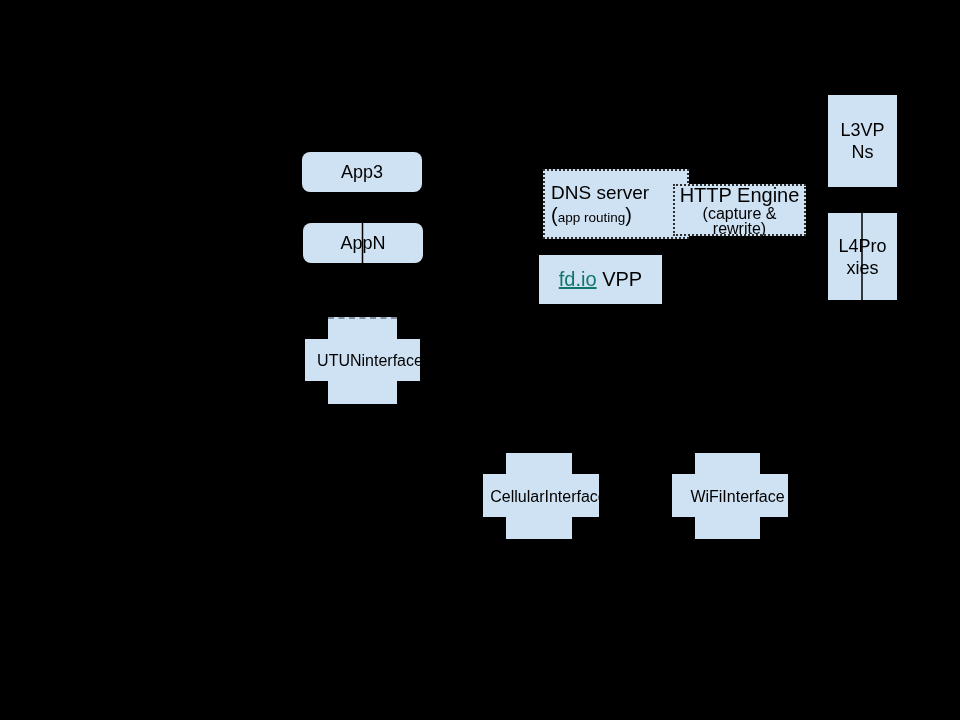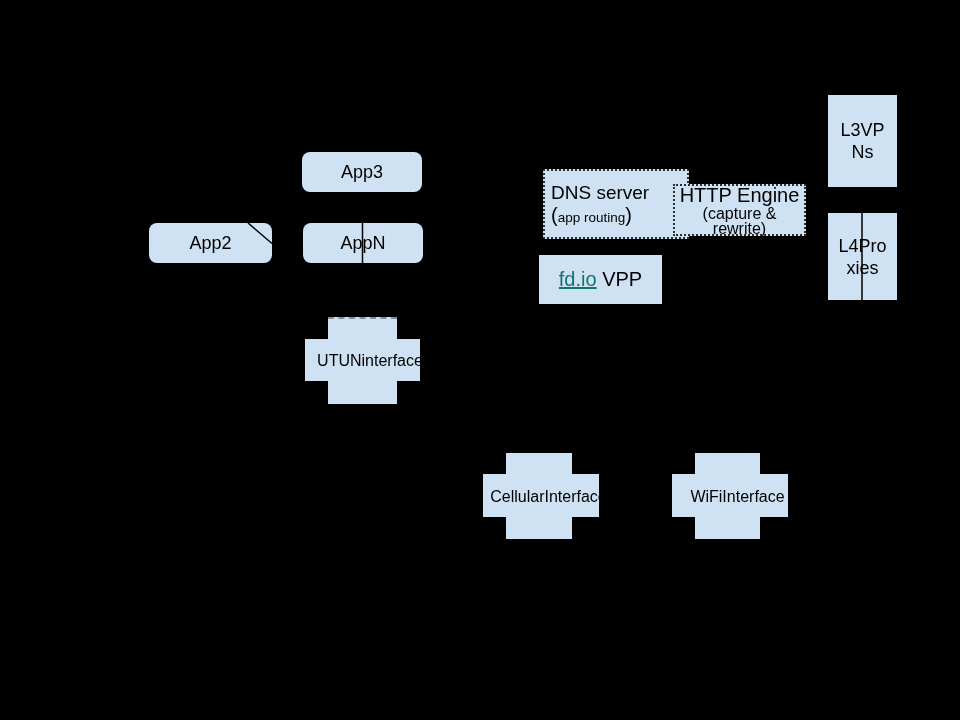--- a/index.html
+++ b/index.html
@@ -98,23 +98,20 @@
   }
 </style>
 </head>
 <body>
 
 <div id="stage">
 
   <div class="box app-box" style="left:302px; top:152px; width:120px;">
     <span>App3</span>
   </div>
-  <div class="box app-box" style="left:149px; top:223px;">
-    <span>App2</span>
-  </div>
   <div class="box app-box" style="left:303px; top:223px; width:120px;justify-content:center;">
     <span>AppN</span>
   </div>
 
   <div class="box dotted dns-box">
     <span class="dns-title">DNS server</span>
     <span class="dns-sub">
       <span class="dns-paren">(</span>
       <span class="dns-sub-text">app routing</span>
       <span class="dns-paren">)</span>

